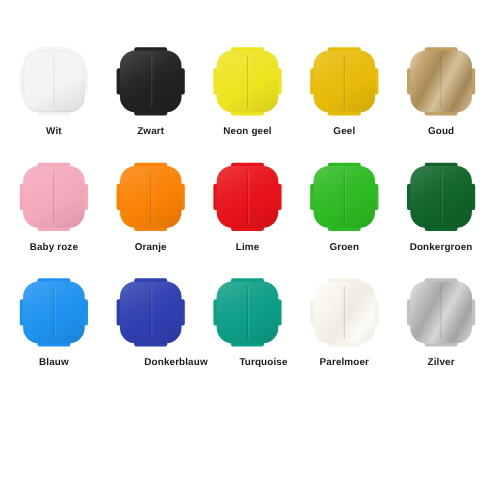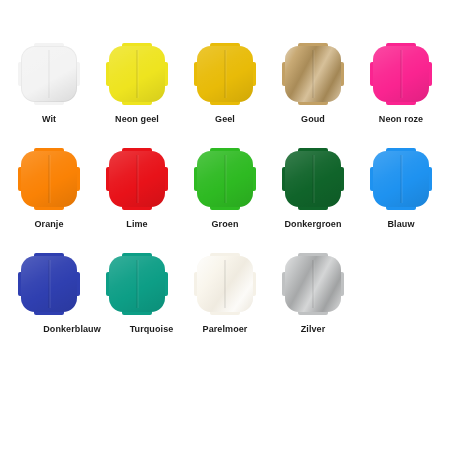--- a/index.html
+++ b/index.html
@@ -155,20 +155,32 @@
         <div class="tab-left" style="background: rgb(243, 243, 243);"></div>
         <div class="tab-right" style="background: rgb(243, 243, 243);"></div>
         <div class="swatch-body" style="background: rgb(243, 243, 243);">
           <div class="seam"></div>
         </div>
       </div>
       <div class="swatch-label" style="color: rgb(27, 27, 27);">Wit</div>
     </div>
     <div class="swatch-cell">
       <div class="swatch-shape finish-matte">
+        <div class="tab-top" style="background: rgb(34, 34, 34);"></div>
+        <div class="tab-bottom" style="background: rgb(34, 34, 34);"></div>
+        <div class="tab-left" style="background: rgb(34, 34, 34);"></div>
+        <div class="tab-right" style="background: rgb(34, 34, 34);"></div>
+        <div class="swatch-body" style="background: rgb(34, 34, 34);">
+          <div class="seam"></div>
+        </div>
+      </div>
+      <div class="swatch-label" style="color: rgb(27, 27, 27);">Zwart</div>
+    </div>
+    <div class="swatch-cell">
+      <div class="swatch-shape finish-matte">
         <div class="tab-top" style="background: rgb(238, 228, 31);"></div>
         <div class="tab-bottom" style="background: rgb(238, 228, 31);"></div>
         <div class="tab-left" style="background: rgb(238, 228, 31);"></div>
         <div class="tab-right" style="background: rgb(238, 228, 31);"></div>
         <div class="swatch-body" style="background: rgb(238, 228, 31);">
           <div class="seam"></div>
         </div>
       </div>
       <div class="swatch-label" style="color: rgb(27, 27, 27);">Neon geel</div>
     </div>
@@ -191,29 +203,29 @@
         <div class="tab-left" style="background: rgb(194, 160, 101);"></div>
         <div class="tab-right" style="background: rgb(194, 160, 101);"></div>
         <div class="swatch-body" style="background: rgb(194, 160, 101);">
           <div class="seam"></div>
         </div>
       </div>
       <div class="swatch-label" style="color: rgb(27, 27, 27);">Goud</div>
     </div>
     <div class="swatch-cell">
       <div class="swatch-shape finish-matte">
-        <div class="tab-top" style="background: rgb(250, 36, 144);"></div>
-        <div class="tab-bottom" style="background: rgb(250, 36, 144);"></div>
-        <div class="tab-left" style="background: rgb(250, 36, 144);"></div>
-        <div class="tab-right" style="background: rgb(250, 36, 144);"></div>
-        <div class="swatch-body" style="background: rgb(250, 36, 144);">
-          <div class="seam"></div>
-        </div>
-      </div>
-      <div class="swatch-label" style="color: rgb(27, 27, 27);">Neon roze</div>
+        <div class="tab-top" style="background: rgb(244, 168, 187);"></div>
+        <div class="tab-bottom" style="background: rgb(244, 168, 187);"></div>
+        <div class="tab-left" style="background: rgb(244, 168, 187);"></div>
+        <div class="tab-right" style="background: rgb(244, 168, 187);"></div>
+        <div class="swatch-body" style="background: rgb(244, 168, 187);">
+          <div class="seam"></div>
+        </div>
+      </div>
+      <div class="swatch-label" style="color: rgb(27, 27, 27);">Baby roze</div>
     </div>
     <div class="swatch-cell">
       <div class="swatch-shape finish-matte">
         <div class="tab-top" style="background: rgb(250, 130, 5);"></div>
         <div class="tab-bottom" style="background: rgb(250, 130, 5);"></div>
         <div class="tab-left" style="background: rgb(250, 130, 5);"></div>
         <div class="tab-right" style="background: rgb(250, 130, 5);"></div>
         <div class="swatch-body" style="background: rgb(250, 130, 5);">
           <div class="seam"></div>
         </div>

